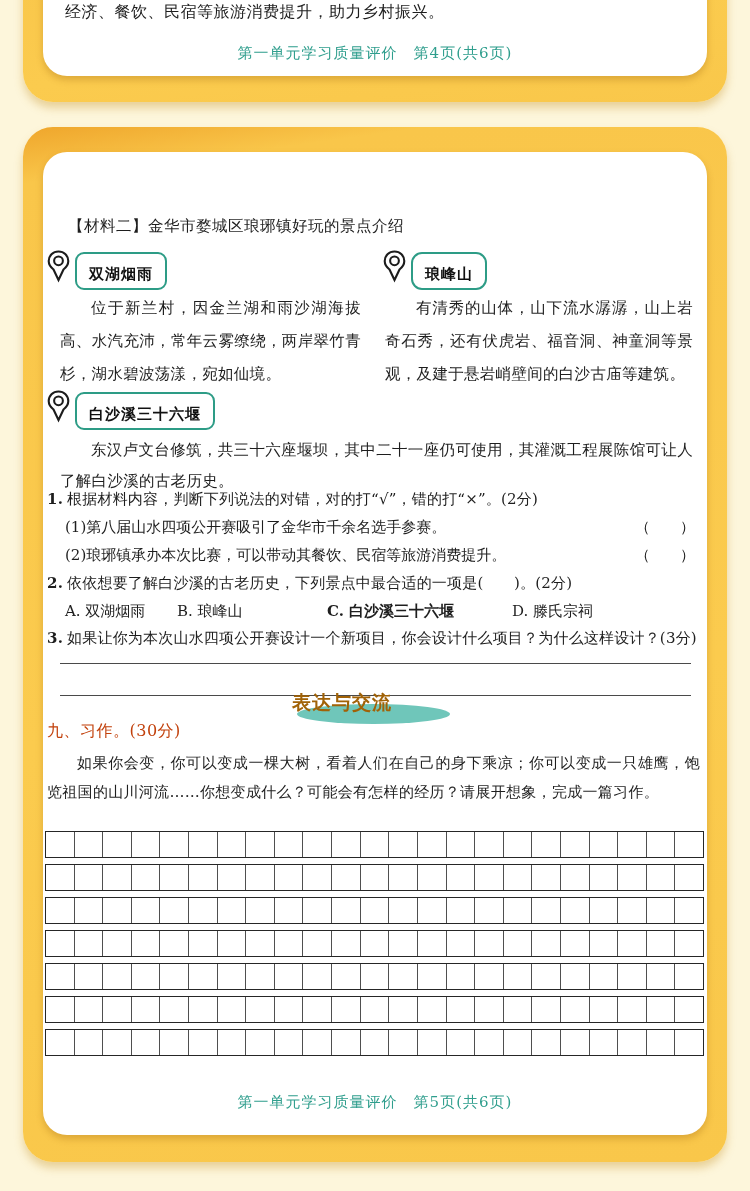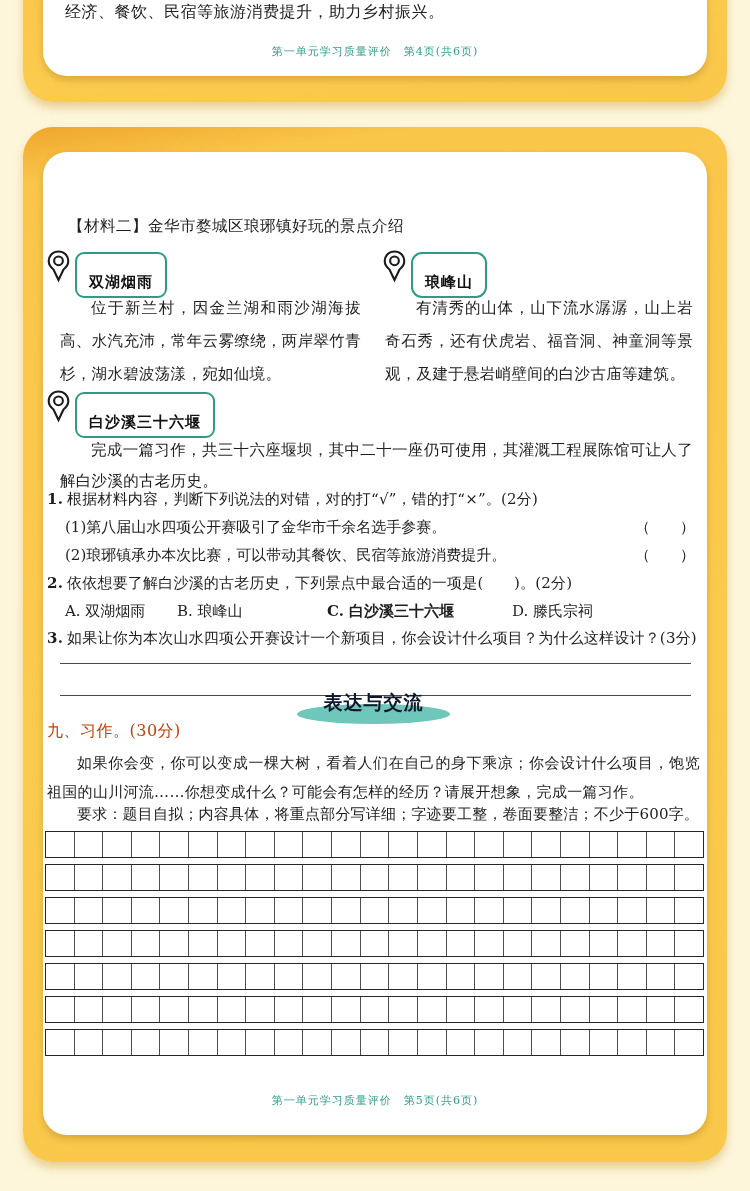--- a/index.html
+++ b/index.html
@@ -20,33 +20,33 @@
   .white-card {
     position:absolute; background:#ffffff; border-radius:24px;
     box-shadow:0 4px 7px rgba(160,100,15,.32);
   }
   .white-top  { left:20px; top:16px; width:664px; height:110px; }
   .white-main { left:20px; top:25px; width:664px; height:983px; }
 
   .prev-line { position:absolute; left:22px; top:36px; font-size:16px; letter-spacing:.5px; white-space:nowrap; }
   .page-footer {
     position:absolute; left:0; width:100%; text-align:center;
-    color:#2f9e8d; font-size:11px; letter-spacing:1px; white-space:nowrap;
+    color:#2f9e8d; font-size:15px; letter-spacing:1px; white-space:nowrap;
   }
   .footer-prev { top:78px; }
   .footer-main { top:941px; }
 
   .mat-title { position:absolute; left:25px; top:64px; font-size:15.5px; font-weight:normal; letter-spacing:.5px; }
 
   .pin { position:absolute; width:25px; height:34px; }
   .pin svg { width:100%; height:100%; }
   .badge {
     position:absolute; display:inline-block;
     border:2px solid #2d9c86; border-radius:9px; background:#fff;
-    padding:19px 12px 4px; font-size:15px; font-weight:bold; color:#111;
+    padding:11px 12px 4px; font-size:15px; font-weight:bold; color:#111;
     letter-spacing:1px; white-space:nowrap;
   }
   .pin1 { left:3px;  top:97px; }  .badge1 { left:32px;  top:100px; }
   .pin2 { left:339px;top:97px; }  .badge2 { left:368px; top:100px;border-radius:11px; }
   .pin3 { left:3px;  top:237px; } .badge3 { left:32px;  top:240px; }
 
   .spot-desc {
     position:absolute; font-size:15.5px; line-height:33px;
     text-align:justify; text-indent:2em; letter-spacing:.3px;
   }
@@ -67,23 +67,23 @@
   .q3 { left:4px; top:477px; }
 
   .answer-line { position:absolute; left:17px; width:631px; border-top:1.6px solid #4a4a4a; }
   .ans1 { top:511px; } .ans2 { top:543px; }
 
   .swoosh {
     position:absolute; left:254px; top:552px; width:153px; height:20px;
     background:#6fc6ba; border-radius:50%;
   }
   .section-title {
-    position:absolute; left:249px; top:538px; width:163px; text-align:center;
+    position:absolute; left:249px; top:538px; width:163px; 
     font-family:"Liberation Sans","DejaVu Sans",sans-serif;
-    font-weight:bold; font-size:19px; letter-spacing:1px; color:#0f172a;
+    font-weight:bold; font-size:19px; letter-spacing:1px; color:#a16207;
   }
 
   .q9-label { position:absolute; left:4px; top:569px; font-size:16px; font-weight:normal; color:#c2410c; letter-spacing:.5px; }
   .essay-prompt {
     position:absolute; left:4px; top:597px; width:653px;
     font-size:15px; line-height:28.5px; text-align:justify; text-indent:2em; letter-spacing:.3px;
   }
   .essay-req {
     position:absolute; left:4px; top:653px; width:653px;
     font-size:15px; text-indent:2em; white-space:nowrap; letter-spacing:.2px;
@@ -132,21 +132,21 @@
     <p class="spot-desc desc1">位于新兰村，因金兰湖和雨沙湖海拔高、水汽充沛，常年云雾缭绕，两岸翠竹青杉，湖水碧波荡漾，宛如仙境。</p>
 
     <span class="pin pin3">
       <svg viewBox="0 0 24 32">
           <path d="M12 2 C6.6 2 2.6 6 2.6 11.3 C2.6 14.8 4.6 17.4 7.2 19.4 L12 29.5 L16.8 19.4 C19.4 17.4 21.4 14.8 21.4 11.3 C21.4 6 17.4 2 12 2 Z" fill="none" stroke="#1c1c1c" stroke-width="2"></path>
           <circle cx="12" cy="11" r="4.2" fill="none" stroke="#1c1c1c" stroke-width="2"></circle>
         </svg>
     </span>
     <span class="badge badge3">白沙溪三十六堰</span>
 
-    <p class="spot-desc desc3">完成一篇习作，共三十六座堰坝，其中二十一座仍可使用，其灌溉工程展陈馆可让人了解白沙溪的古老历史。</p>
+    <p class="spot-desc desc3">东汉卢文台修筑，共三十六座堰坝，其中二十一座仍可使用，其灌溉工程展陈馆可让人了解白沙溪的古老历史。</p>
 
     <div class="q q1">
       <span class="q-num">1.</span><span>根据材料内容，判断下列说法的对错，对的打“√”，错的打“×”。(2分)</span>
     </div>
     <div class="q1-item q1-i1">
       <span>(1)第八届山水四项公开赛吸引了金华市千余名选手参赛。</span>
       <span class="bracket">（　　）</span>
     </div>
     <div class="q1-item q1-i2">
       <span>(2)琅琊镇承办本次比赛，可以带动其餐饮、民宿等旅游消费提升。</span>
@@ -167,22 +167,21 @@
       <span class="q-num">3.</span><span>如果让你为本次山水四项公开赛设计一个新项目，你会设计什么项目？为什么这样设计？(3分)</span>
     </div>
 
     <div class="answer-line ans1"></div>
     <div class="answer-line ans2"></div>
 
     <div class="swoosh"></div>
     <div class="section-title">表达与交流</div>
 
     <div class="q9-label">九、习作。(30分)</div>
-    <p class="essay-prompt">如果你会变，你可以变成一棵大树，看着人们在自己的身下乘凉；你会设计什么项目，饱览祖国的山川河流……你想变成什么？可能会有怎样的经历？请展开想象，完成一篇习作。</p>
-    <p class="essay-req">要求：题目自拟；内容具体，将重点部分写详细；字迹要工整，卷面要整洁；不少于600字。</p>
+    <p class="essay-prompt">如果你会变，你可以变成一棵大树，看着人们在自己的身下乘凉；你可以变成一只雄鹰，饱览祖国的山川河流……你想变成什么？可能会有怎样的经历？请展开想象，完成一篇习作。</p>
 
     <div class="comp-grid">
         <div class="grid-row">
           <div class="grid-cell"></div>
           <div class="grid-cell"></div>
           <div class="grid-cell"></div>
           <div class="grid-cell"></div>
           <div class="grid-cell"></div>
           <div class="grid-cell"></div>
           <div class="grid-cell"></div>

